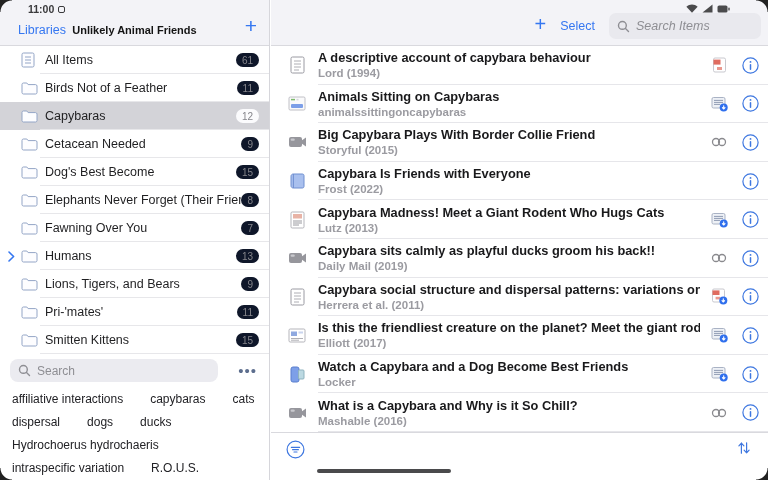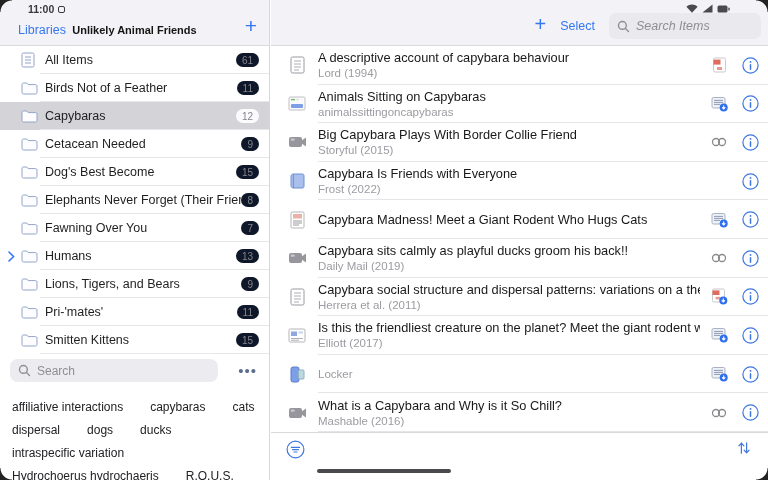--- a/index.html
+++ b/index.html
@@ -31,29 +31,29 @@
   .collections{flex:none;display:flex;flex-direction:column;justify-content:center;}
   .c-row{height:28px;display:flex;align-items:center;padding:0 10px 0 8px;position:relative;}
   .c-row::after{content:'';position:absolute;left:40px;right:0;bottom:0;height:1px;background:#e7e7ea;}
   .c-row.selected{background:#d3d3d8;}
   .c-chevron{width:13px;display:flex;align-items:center;justify-content:flex-start;flex:none;}
   .c-icon{width:24px;display:flex;align-items:center;flex:none;}
   .c-label{flex:1;font-size:12.5px;color:#1f1f21;white-space:nowrap;overflow:hidden;}
   .c-count{flex:none;background:#0f172a;border-radius:9px;min-width:14px;text-align:center;font-size:10px;color:#85858b;padding:1.5px 6px;}
   .c-row.selected .c-count{background:#fbfbfd;}
   
-  .tag-search-row{flex:none;display:flex;align-items:center;margin:5px 10px 8px 10px;gap:20px;}
+  .tag-search-row{flex:none;display:flex;align-items:center;margin:5px 10px 0 10px;gap:20px;}
   .tag-search-pill{flex:1;height:23px;background:#ebebf0;border-radius:8px;display:flex;align-items:center;padding:0 8px;gap:6px;}
   .tag-search-pill .ph{font-size:12px;color:#8e8e93;}
   .more-dots{font-size:15px;letter-spacing:1px;color:#5d6e8e;line-height:10px;padding-right:2px;}
   .tags{flex:1;display:flex;flex-wrap:wrap;align-content:flex-start;column-gap:27px;row-gap:9px;padding:10px 12px 0 12px;}
   .tag{font-size:12px;color:#222226;white-space:nowrap;}
   
   .items{flex:1;display:flex;flex-direction:column;}
-  .i-row{flex:1;display:flex;align-items:center;padding-left:15px;position:relative;}
+  .i-row{flex:1;display:flex;align-items:center;padding-left:15px;position:relative;font-weight:bold;}
   .i-row::after{content:'';position:absolute;left:47px;right:0;bottom:0;height:1px;background:#e6e6ea;}
   .i-type{width:22px;display:flex;align-items:center;justify-content:center;flex:none;}
   .i-text{flex:1;min-width:0;margin-left:10px;padding-right:6px;}
   .i-title{font-size:12.8px;color:#19191b;white-space:nowrap;overflow:hidden;line-height:16px;}
   .i-sub{font-size:11.5px;color:#9b9ba1;white-space:nowrap;overflow:hidden;line-height:14px;}
   .i-attach{width:26px;display:flex;align-items:center;justify-content:center;flex:none;}
   .i-info{width:36px;display:flex;align-items:center;justify-content:center;flex:none;}
   
   .bottombar{flex:none;height:48px;border-top:1px solid #d9d9de;background:#fff;display:flex;justify-content:space-between;padding:7px 14px 0 14px;}
   .bb-icon{width:20px;height:20px;display:flex;align-items:flex-start;justify-content:center;}
@@ -215,22 +215,22 @@
       <span class="more-dots">•••</span>
     </div>
 
     <div class="tags">
         <span class="tag">affiliative interactions</span>
         <span class="tag">capybaras</span>
         <span class="tag">cats</span>
         <span class="tag">dispersal</span>
         <span class="tag">dogs</span>
         <span class="tag">ducks</span>
+        <span class="tag">Hydrochoerus hydrochaeris</span>
         <span class="tag">intraspecific variation</span>
-        <span class="tag">Hydrochoerus hydrochaeris</span>
         <span class="tag">R.O.U.S.</span>
       </div>
   </div>
 
   <div class="panel-right">
     <div class="header">
       <div class="status-icons">
         <span>
             <svg width="12" height="9" viewBox="0 0 12 9">
               <path d="M0.4 2.7C3.6-0.4 8.4-0.4 11.6 2.7L6 8.8z" fill="#4a4a4c"></path>
@@ -368,20 +368,21 @@
         <div class="i-row">
           <span class="i-type">
             <svg width="15" height="18" viewBox="0 0 15 18">
               <rect x="1" y="1" width="13" height="16" rx="1.2" fill="#fff" stroke="#b5b5bb"></rect>
               <rect x="3" y="3" width="9" height="4.5" fill="#e8b3a6"></rect>
               <path d="M3 10h9M3 12h9M3 14h6" stroke="#9a9aa0" stroke-width="1"></path>
             </svg>
           </span>
           <div class="i-text">
             <div class="i-title">Capybara Madness! Meet a Giant Rodent Who Hugs Cats</div>
+            <div class="i-sub">Lutz (2013)</div>
           </div>
           <span class="i-attach">
             <svg width="17" height="16" viewBox="0 0 17 16">
               <rect x="1" y="1.5" width="13" height="10.5" rx="1.5" fill="#eef1f6" stroke="#a9b2c4"></rect>
               <path d="M3 4.4h9M3 6.4h9M3 8.4h6" stroke="#8f9bb3" stroke-width="1"></path>
               <circle cx="12.7" cy="11.5" r="4" fill="#2f6fed"></circle>
               <path d="M12.7 9.7v3.2M11.4 11.7l1.3 1.3 1.3-1.3" stroke="#fff" stroke-width="1.1" fill="none" stroke-linecap="round" stroke-linejoin="round"></path>
             </svg>
           </span>
           <span class="i-info">
@@ -476,20 +477,21 @@
           </span>
         </div>
         <div class="i-row">
           <span class="i-type">
             <svg width="16" height="17" viewBox="0 0 16 17">
               <rect x="2" y="1" width="8" height="15" rx="2" fill="#7d9fe8" stroke="#5a7fce"></rect>
               <rect x="9.5" y="4" width="5.5" height="9" rx="1" fill="#bcd9e2" stroke="#8fb3bf"></rect>
             </svg>
           </span>
           <div class="i-text">
+            <div class="i-title">Watch a Capybara and a Dog Become Best Friends</div>
             <div class="i-sub">Locker</div>
           </div>
           <span class="i-attach">
             <svg width="17" height="16" viewBox="0 0 17 16">
               <rect x="1" y="1.5" width="13" height="10.5" rx="1.5" fill="#eef1f6" stroke="#a9b2c4"></rect>
               <path d="M3 4.4h9M3 6.4h9M3 8.4h6" stroke="#8f9bb3" stroke-width="1"></path>
               <circle cx="12.7" cy="11.5" r="4" fill="#2f6fed"></circle>
               <path d="M12.7 9.7v3.2M11.4 11.7l1.3 1.3 1.3-1.3" stroke="#fff" stroke-width="1.1" fill="none" stroke-linecap="round" stroke-linejoin="round"></path>
             </svg>
           </span>

